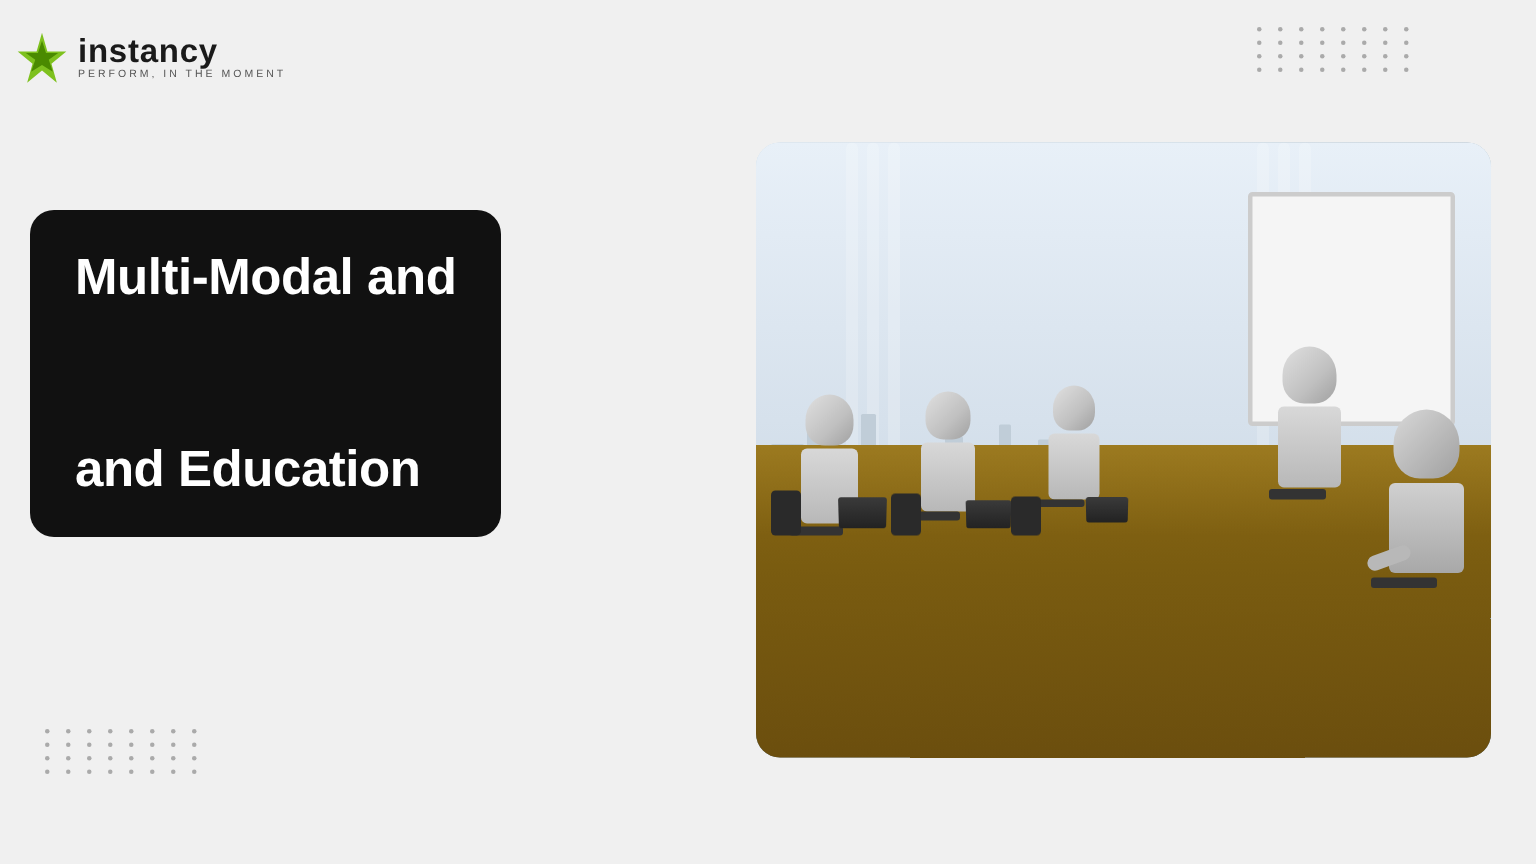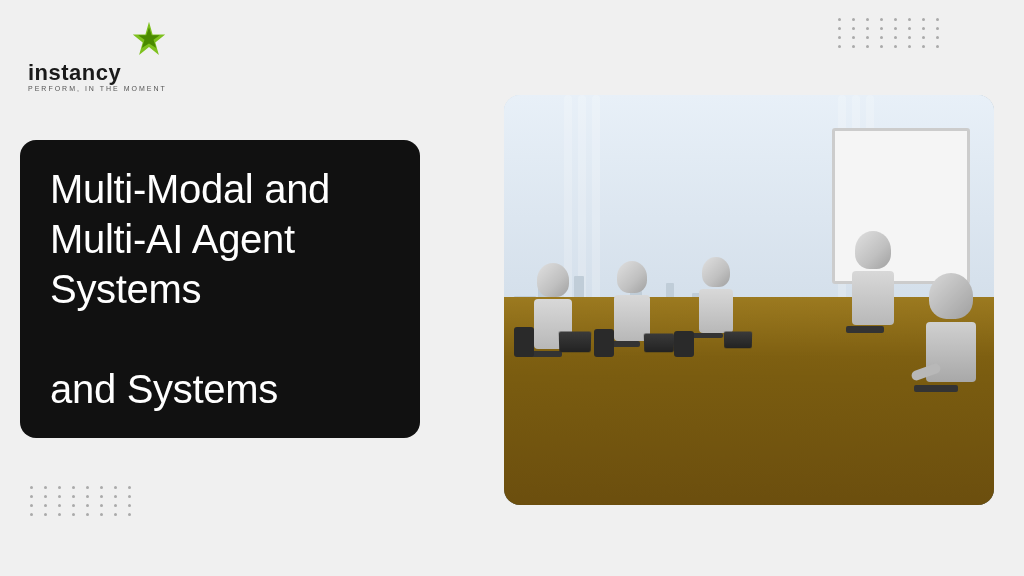--- a/index.html
+++ b/index.html
@@ -42,25 +42,24 @@
       width: 3px;
       height: 3px;
       background: #aaa;
       border-radius: 50%;
     }
 
     
     .logo-container {
       position: absolute;
       top: 20px;
-      left: 28px;
+      left: 10px;
       display: flex;
-      align-items: flex-end;
+      align-items: center;
       gap: 6px;
-      flex-direction: column;
     }
 
     .logo-icon {
       width: 36px;
       height: 36px;
     }
 
     .logo-text-block {
       display: flex;
       flex-direction: column;
@@ -88,22 +87,22 @@
       top: 140px;
       left: 20px;
       background-color: #111111;
       border-radius: 16px;
       padding: 24px 30px;
       max-width: 400px;
     }
 
     .heading-text {
       color: #ffffff;
-      font-size: 40px;
-      font-weight: 400;
+      font-size: 34px;
+      font-weight: 700;
       line-height: 1.25;
       letter-spacing: -0.3px;
     }
 
     
     .robot-image-container {
       position: absolute;
       top: 95px;
       right: 30px;
       width: 490px;
@@ -306,23 +305,23 @@
   </svg>
   <div class="logo-text-block">
     <span class="logo-name">instancy</span>
     <span class="logo-tagline">PERFORM, IN THE MOMENT</span>
   </div>
 </div>
 
 <div class="heading-block">
   <div class="heading-text">
     <span>Multi-Modal and</span><br>
-    <span>Multi-AI Agent Systems</span><br>
     <br>
-    <span>and Systems</span>
+    <br>
+    <span>and Education</span>
   </div>
 </div>
 
 <div class="robot-image-container">
   <div class="robot-scene">
 
     <div class="scene-window"></div>
 
     <div class="wall-strips" style="left: 60px;">
       <div class="wall-strip"></div>

